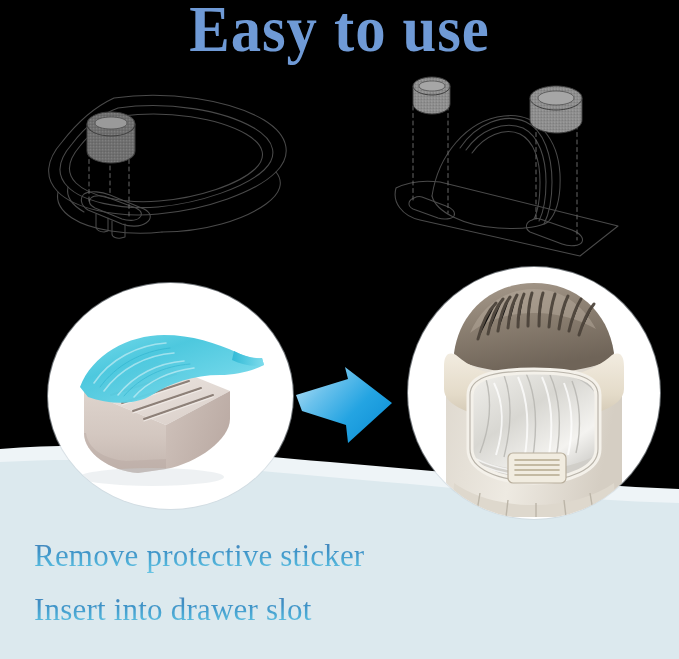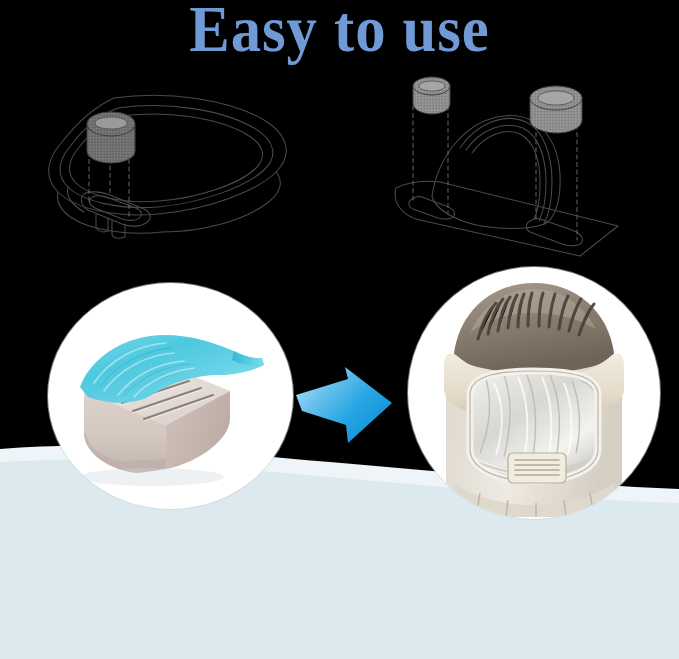--- a/index.html
+++ b/index.html
@@ -402,14 +402,16 @@
       <linearGradient id="arrowGrad" x1="0" y1="0.1" x2="1" y2="0.85">
         <stop offset="0%" stop-color="#b9e2f6"></stop>
         <stop offset="28%" stop-color="#6cc2ec"></stop>
         <stop offset="62%" stop-color="#24a4e2"></stop>
         <stop offset="100%" stop-color="#0d8fd6"></stop>
       </linearGradient>
     </defs>
     <path d="M0,32 L52,16 L49,4 L96,40 L52,80 L50,62 L6,48 Z" fill="url(#arrowGrad)"></path>
   </svg>
 
+  <div class="caption" id="caption-1">Remove protective sticker</div>
+  <div class="caption" id="caption-2">Insert into drawer slot</div>
 
 </div>
 
 </body></html>

